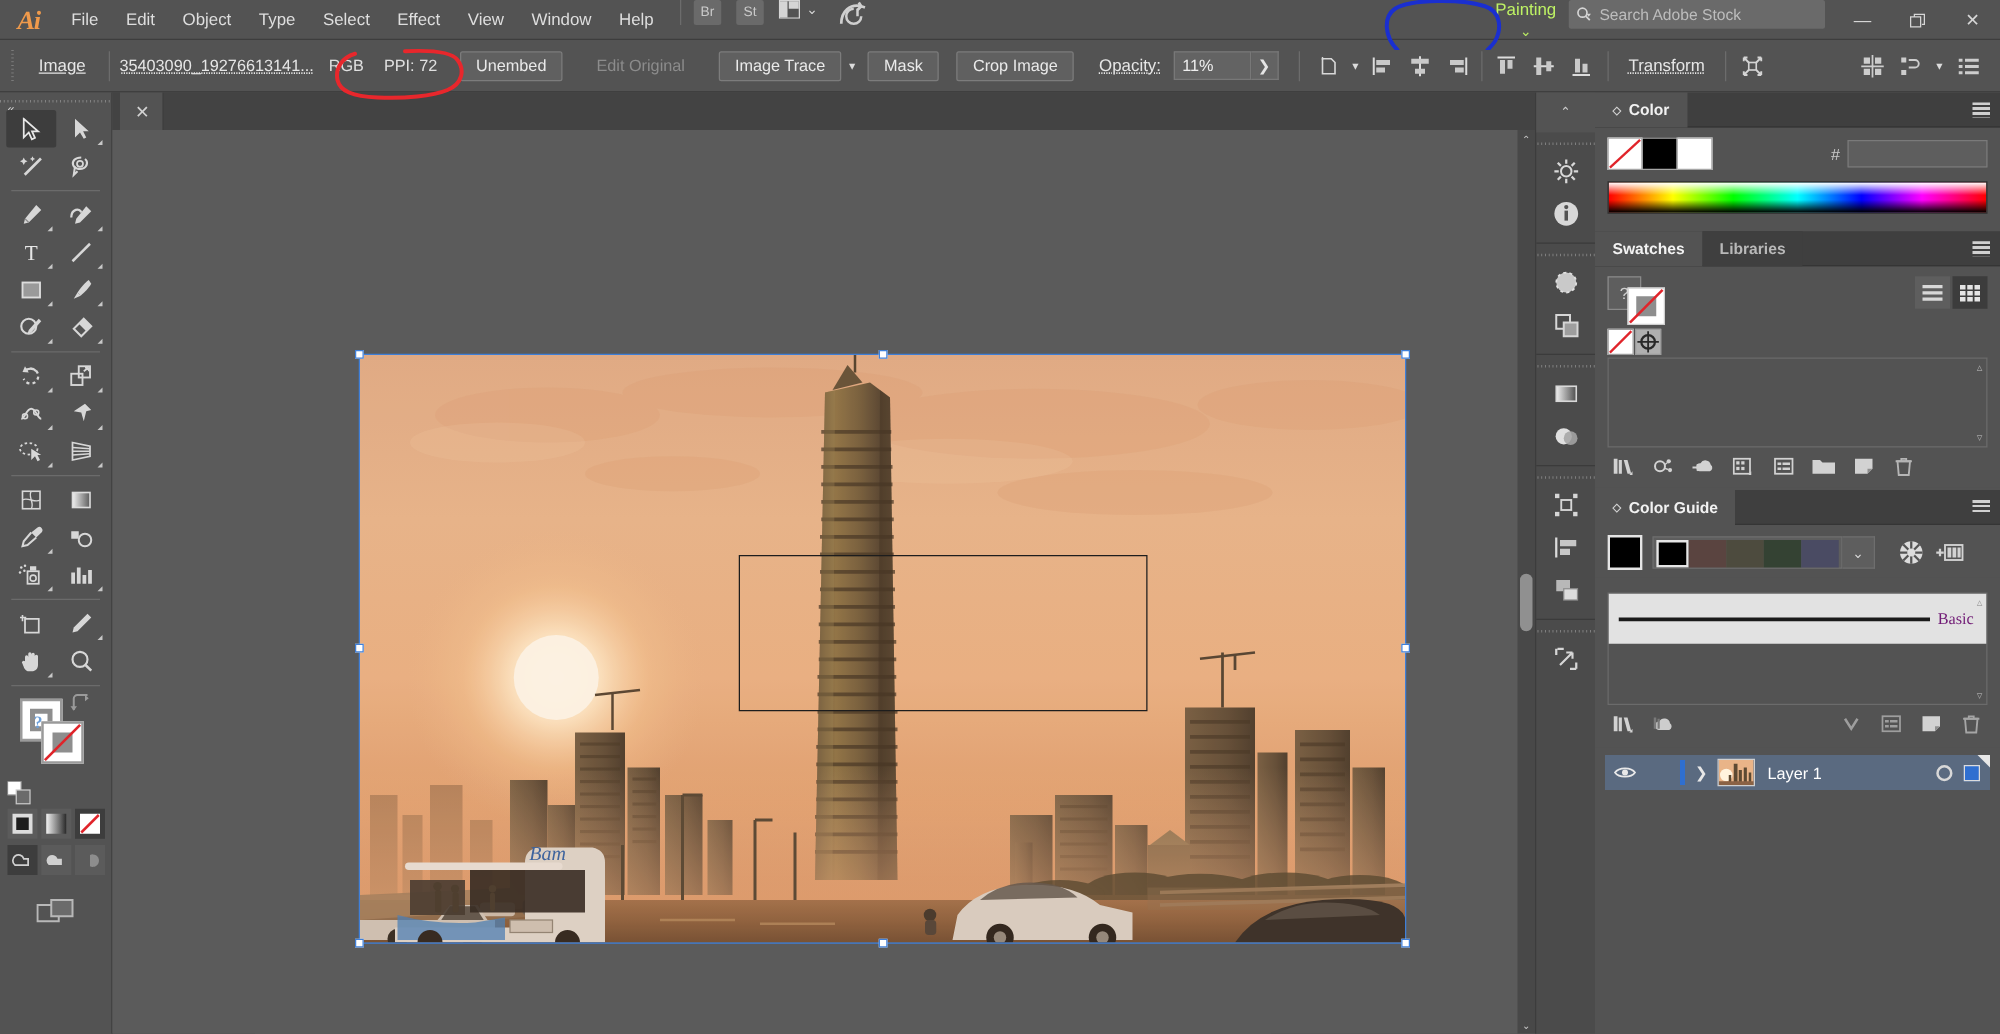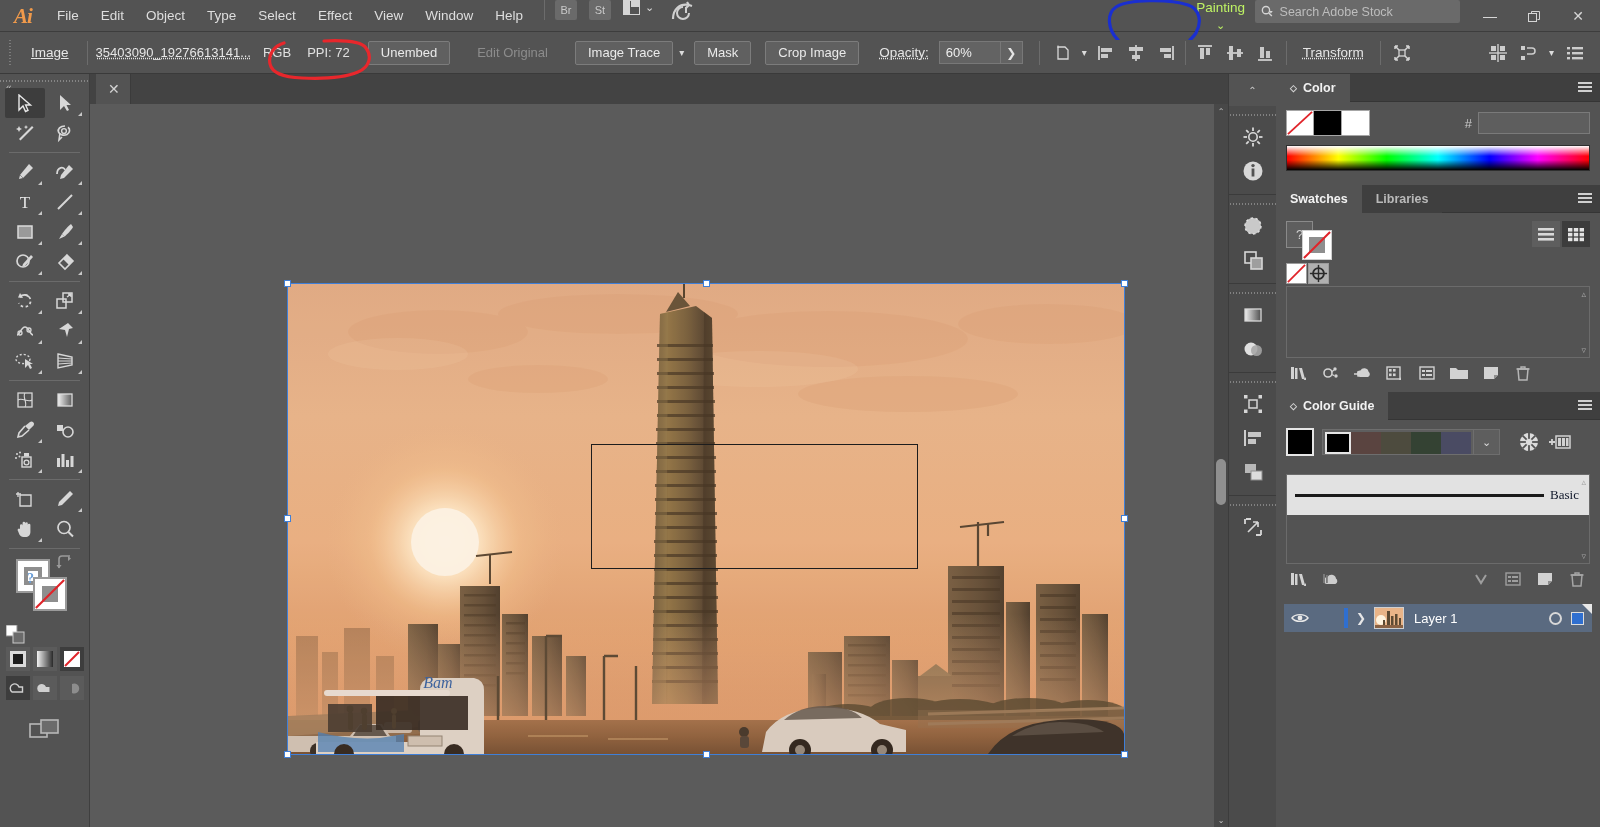--- a/index.html
+++ b/index.html
@@ -252,21 +252,21 @@
              display:flex; align-items:center; justify-content:center; color:#ddd; font-size:11px;}
 
   .brush-list {
     margin-top: 2px; height: 90px; border: 1px solid #6b6b6b; background: #535353; position: relative;
   }
   .brush-item {
     height: 40px; background: #e2e2e2; display: flex; align-items: center;
     padding: 0 10px 0 8px; position: relative;
   }
   .brush-line { flex: 1; height: 3px; background: #1a1a1a; }
-  .brush-name { font-size: 13px; color: #0f172a; margin-left: 6px; font-family:"Liberation Serif",serif;}
+  .brush-name { font-size: 13px; color: #701a75; margin-left: 6px; font-family:"Liberation Serif",serif;}
 
   .layers-row {
     height: 28px; background: #5a6a80; display: flex; align-items: center;
     gap: 0; position: relative;
   }
   .lr-eye { width: 32px; display: flex; align-items: center; justify-content: center; }
   .lr-lock { width: 28px; }
   .lr-bar { width: 4px; height: 20px; background: #2f6fd0; }
   .lr-arrow { width: 26px; color: #e7e7e7; font-size: 12px; display:flex; align-items:center; justify-content:center;}
   .lr-thumb { width: 30px; height: 22px; border: 1px solid #cfcfcf; overflow: hidden; }
@@ -353,21 +353,21 @@
     <div class="cb-link">35403090_19276613141...</div>
     <div class="cb-text" style="margin-left:8px">RGB</div>
     <div class="cb-text" style="margin-left:8px;margin-right:14px">PPI: 72</div>
     <div class="cb-btn">Unembed</div>
     <div class="cb-btn disabled" style="margin-left:14px">Edit Original</div>
     <div class="cb-btn" style="margin-left:14px">Image Trace</div>
     <div class="caret">▾</div>
     <div class="cb-btn" style="margin-left:4px">Mask</div>
     <div class="cb-btn" style="margin-left:14px">Crop Image</div>
     <div class="cb-label" style="text-decoration-style:dotted;margin-left:10px">Opacity:</div>
-    <div class="opacity-field">60%</div>
+    <div class="opacity-field">11%</div>
     <div class="opacity-arrow">❯</div>
 
     <div class="cb-vsep" style="margin-left:16px"></div>
     <div class="icon-btn">
       <svg width="18" height="18" viewBox="0 0 18 18">
         <path d="M4 3 h7 l3 3 v9 h-10 z" fill="none" stroke="#d8d8d8" stroke-width="1.3"></path>
         <line x1="4" y1="1.5" x2="4" y2="4" stroke="#d8d8d8" stroke-width="1.1"></line>
       </svg>
     </div>
     <div class="caret" style="padding:0 4px">▾</div>

